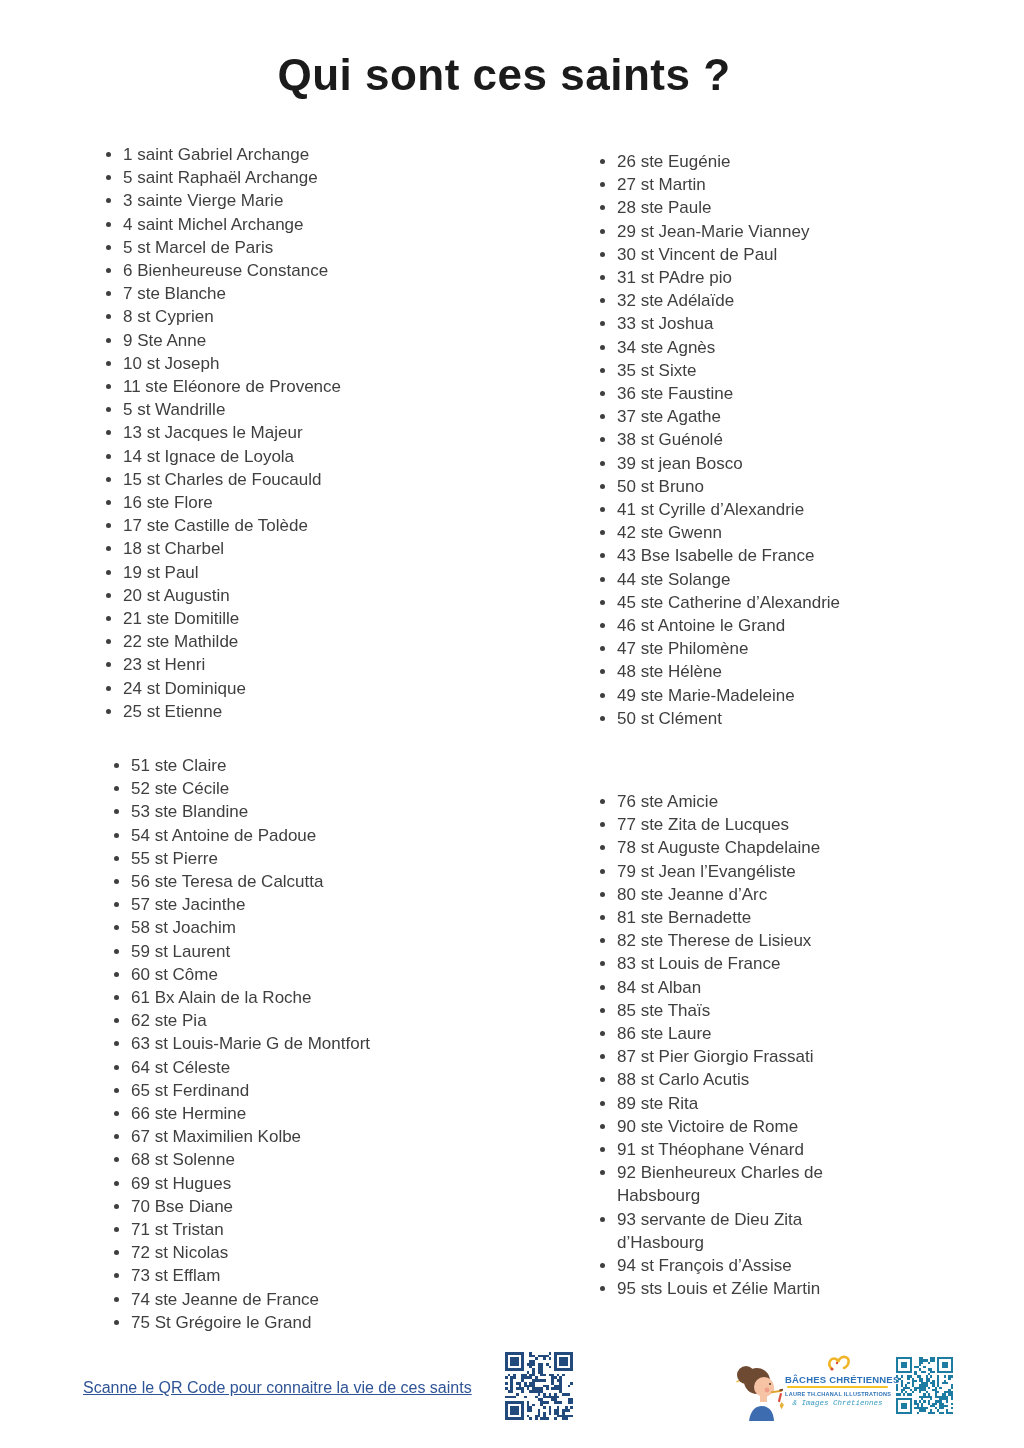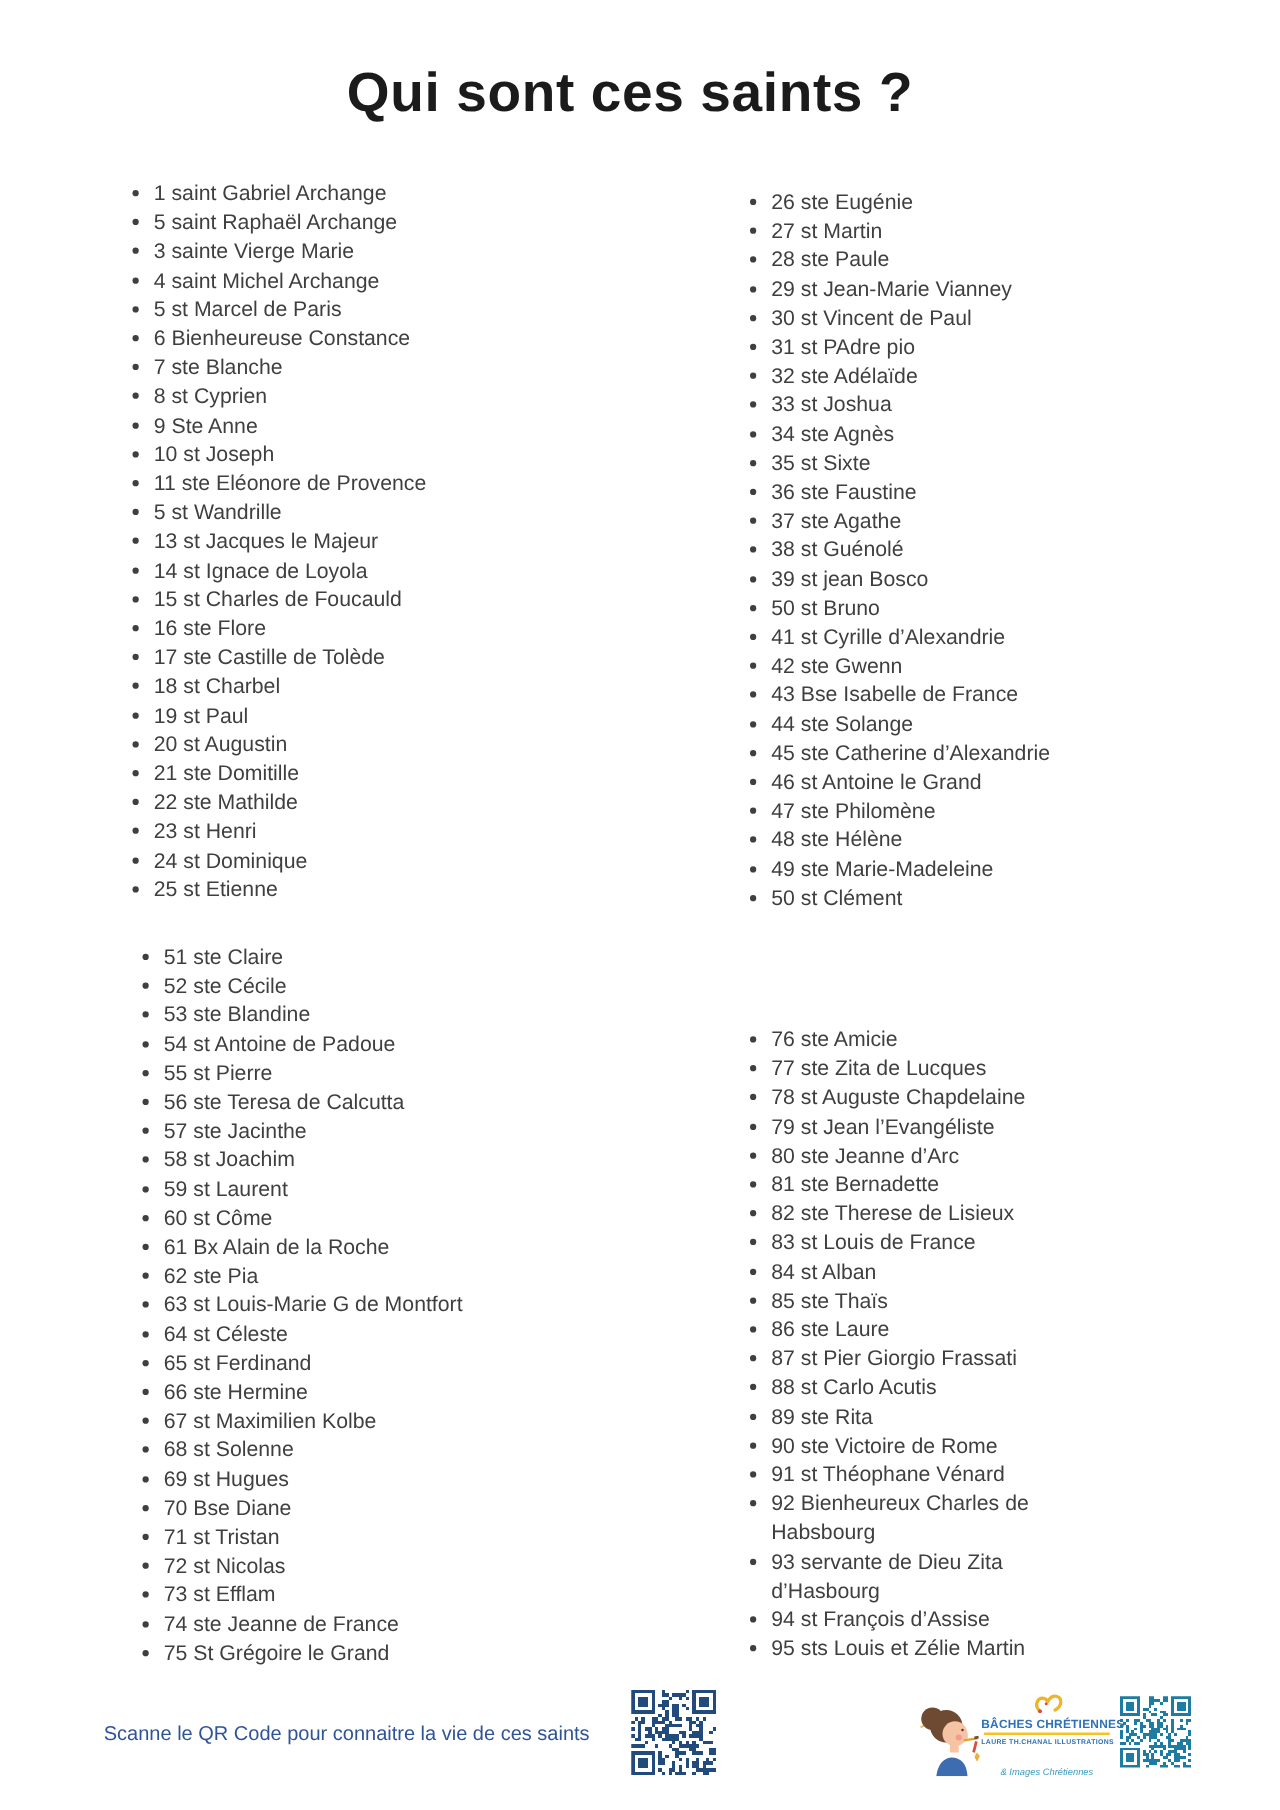--- a/index.html
+++ b/index.html
@@ -24,25 +24,25 @@
     padding-left:27px;
     list-style:disc;
     font-size:17px;
     line-height:23.2px;
     color:#3f3f3f;
   }
   ul.saints li{padding:0;margin:0;}
   #list1{left:96px;top:143px;width:420px;}
   #list2{left:590px;top:150px;width:252px;}
   #list3{left:104px;top:754px;width:420px;}
-  #list4{left:590px;top:820px;width:252px;}
+  #list4{left:590px;top:790px;width:252px;}
 
   .scan-text{
     position:absolute;left:83px;top:1379px;
-    font-size:16px;color:#2f5496;
+    font-size:16px;color:#2f5496;text-decoration:underline;
   }
   svg.qr{position:absolute;shape-rendering:crispEdges;}
   #qr-main{left:505px;top:1352px;width:68px;height:68px;}
   #qr-brand{left:896px;top:1357px;width:57px;height:57px;}
 
   .brand{
     position:absolute;left:733px;top:1352px;width:160px;height:75px;
   }
   .brand-illustration{position:absolute;left:0;top:5px;width:50px;height:64px;}
   .brand-textblock{position:absolute;left:52px;top:0;width:105px;text-align:center;}
@@ -50,22 +50,22 @@
   .brand-name{
     font-size:9.5px;font-weight:700;color:#2d72b8;letter-spacing:0.2px;
     white-space:nowrap;display:block;
   }
   .brand-underline{height:2px;background:#f5c325;margin:1px 2px 3px;border-radius:1px;}
   .brand-subtitle{
     font-size:5.5px;font-weight:700;color:#2d72b8;letter-spacing:0.3px;
     white-space:nowrap;display:block;
   }
   .brand-tagline{
-    font-family:Liberation Sans, sans-serif;font-style:italic;
-    font-size:7.5px;color:#3a9bbf;display:block;margin-top:16px;text-align:center;
+    font-family:Liberation Mono, monospace;font-style:italic;
+    font-size:7.5px;color:#3a9bbf;display:block;margin-top:2px;text-align:center;
   }
   .brand-brush{position:absolute;left:42px;top:40px;width:10px;height:18px;}
 </style>
 </head>
 <body>
 
 <div class="page">
 
   <h1 class="page-title">Qui sont ces saints ?</h1>
 

